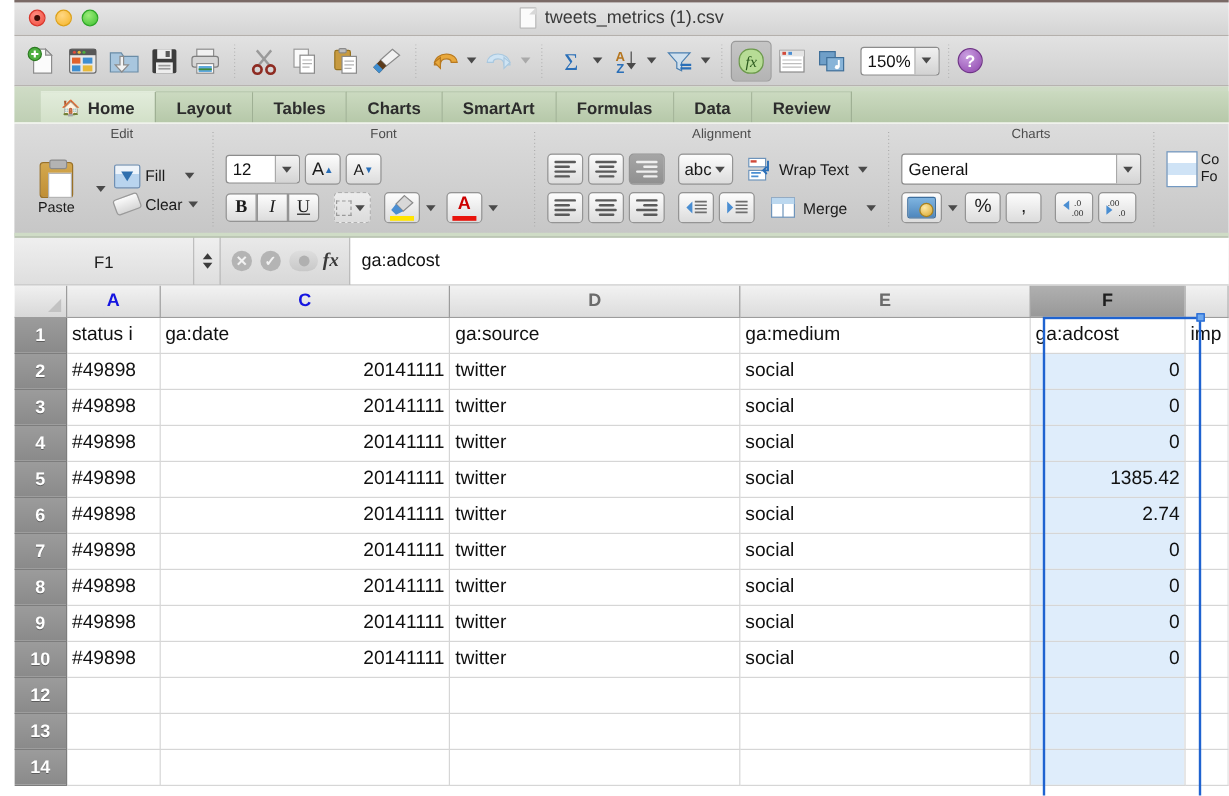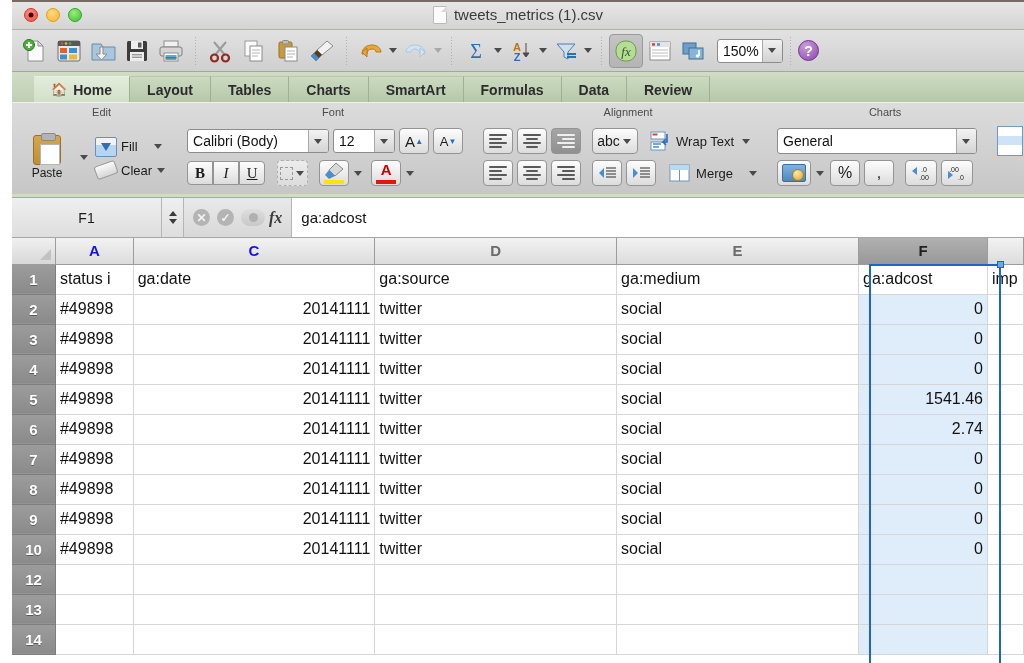--- a/index.html
+++ b/index.html
@@ -525,26 +525,20 @@
         </div>
       </div>
     </div>
     <div class="rsep"></div>
 
     <div class="rgroup" style="width:300px">
       <div class="rgroup-title">Font</div>
       <div class="rgroup-body">
         <div class="rcol">
           <div class="rrow">
-            <div class="fontbox namebox">
-              <div class="val">Calibri (Body)</div>
-              <div class="arrow">
-                  <div class="caret"></div>
-                </div>
-            </div>
             <div class="fontbox sizebox">
               <div class="val">12</div>
               <div class="arrow">
                   <div class="caret"></div>
                 </div>
             </div>
             <div class="btn3d sq">
               <span style="font-size:15px">A</span>
               <span style="font-size:8px;color:#2a6fb8">▲</span>
             </div>
@@ -810,21 +804,21 @@
           <td class="cell">social</td>
           <td class="cell num selcol">0</td>
           <td class="cell"></td>
         </tr>
         <tr>
           <th class="rowhead">5</th>
           <td class="cell">#49898</td>
           <td class="cell num">20141111</td>
           <td class="cell">twitter</td>
           <td class="cell">social</td>
-          <td class="cell num selcol">1541.46</td>
+          <td class="cell num selcol">1385.42</td>
           <td class="cell"></td>
         </tr>
         <tr>
           <th class="rowhead">6</th>
           <td class="cell">#49898</td>
           <td class="cell num">20141111</td>
           <td class="cell">twitter</td>
           <td class="cell">social</td>
           <td class="cell num selcol">2.74</td>
           <td class="cell"></td>

